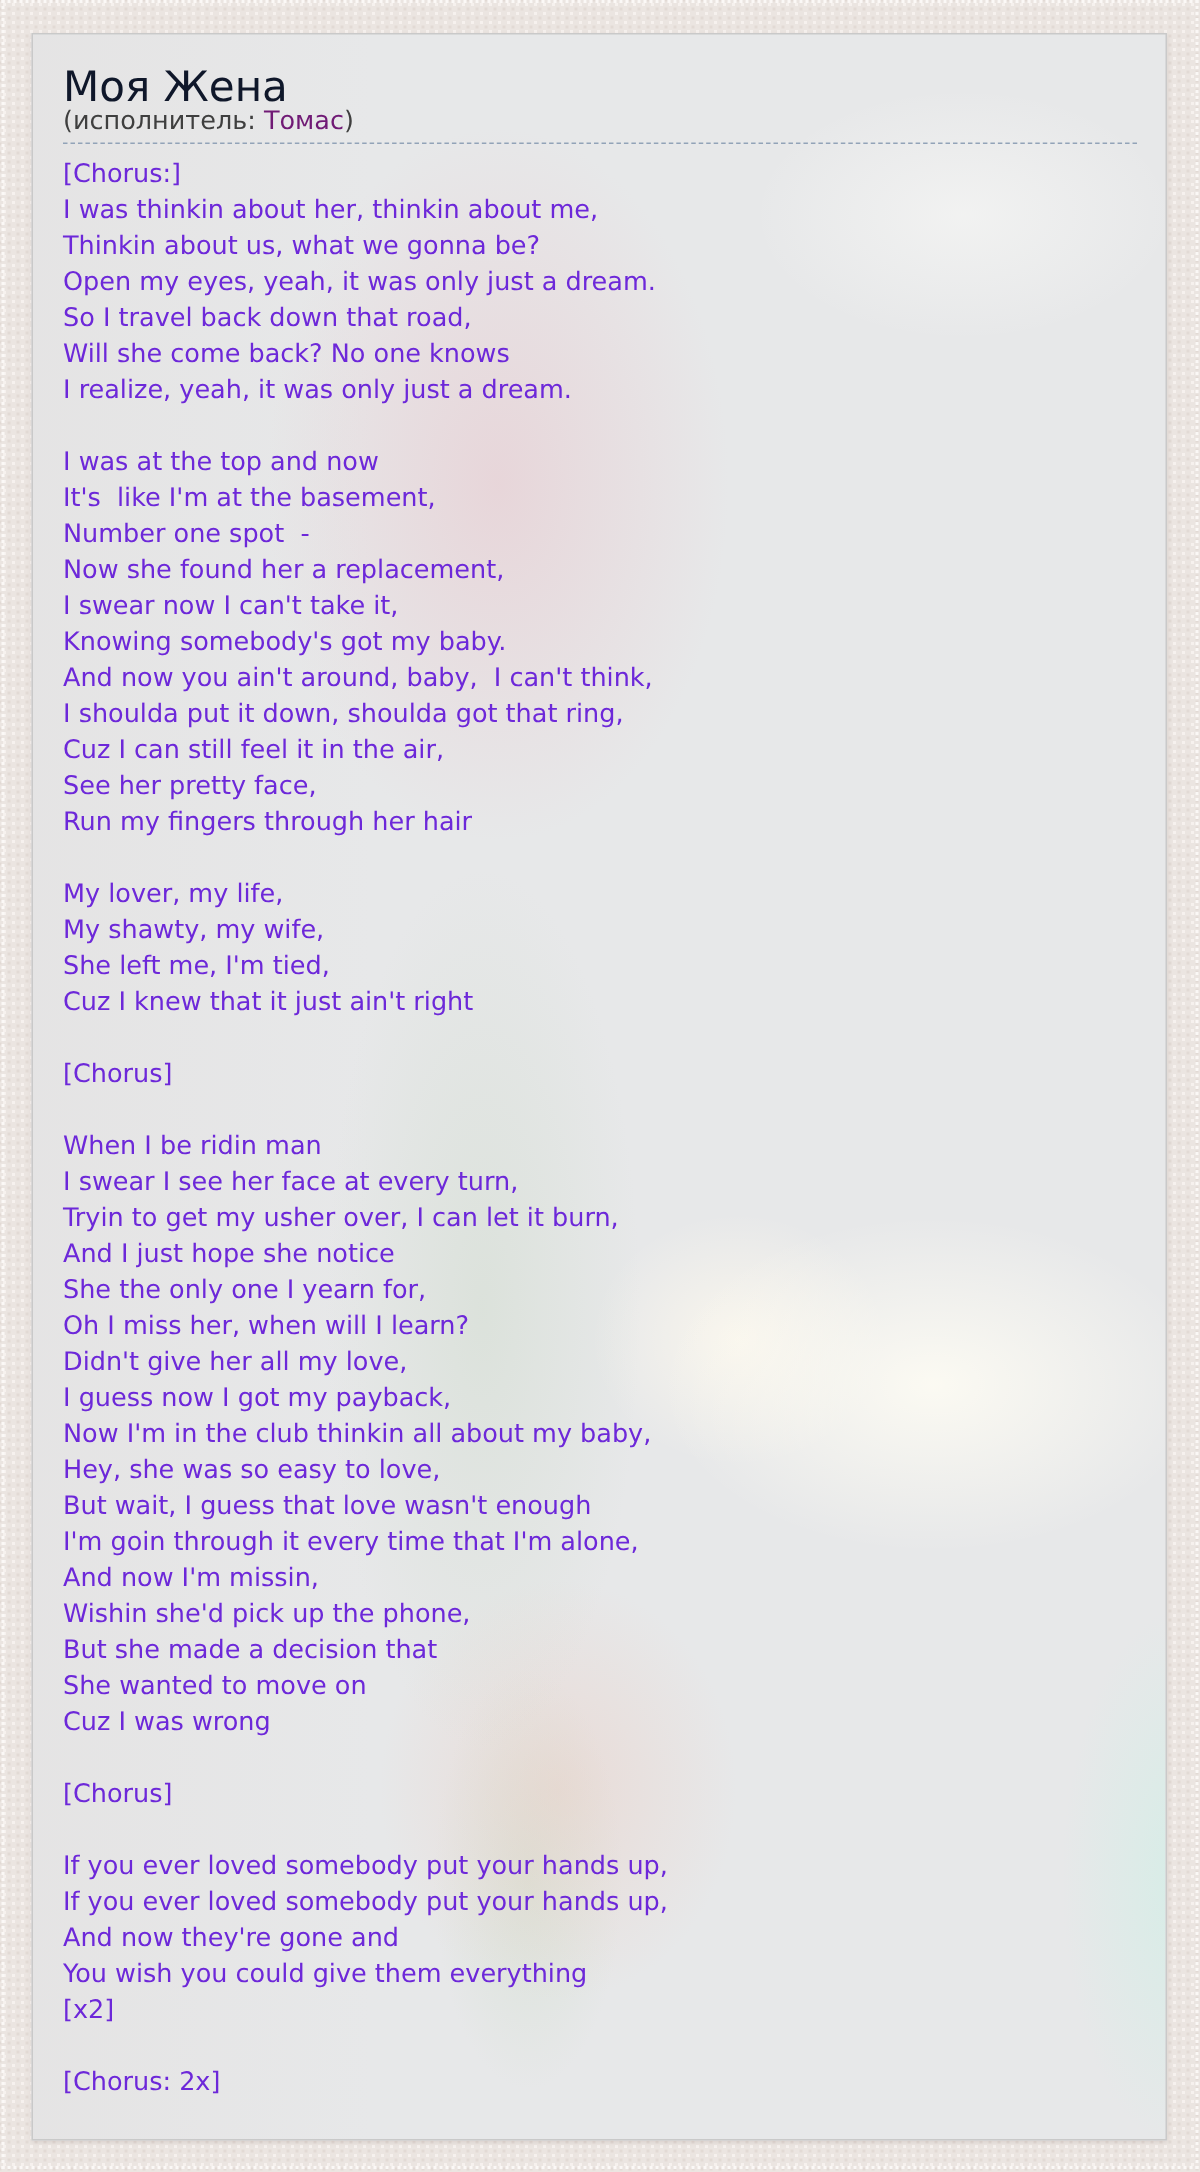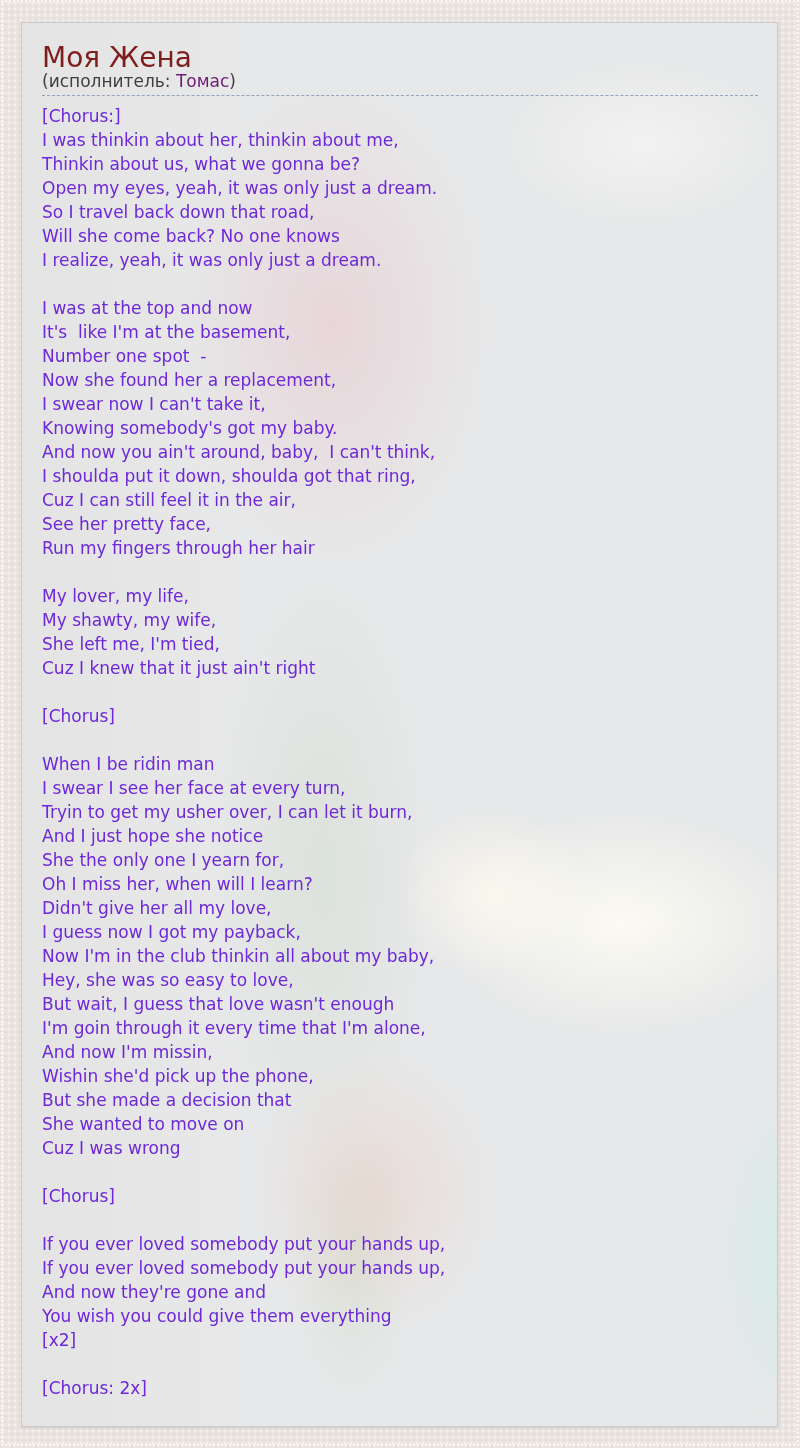--- a/index.html
+++ b/index.html
@@ -56,21 +56,21 @@
   }
   .inner {
     position: relative;
     padding: 20px 19px 0 20px;
   }
   .song-title {
     margin: 0;
     font-size: 28px;
     line-height: 30px;
     font-weight: normal;
-    color: #7f1d1d;
+    color: #0f172a;
     letter-spacing: 0px;
   }
   .artist-line {
     font-size: 17px;
     line-height: 17px;
     color: #3f3f3f;
     padding-bottom: 5px;
     border-bottom: 1px dashed #92a3b8;
   }
   .artist-link {

